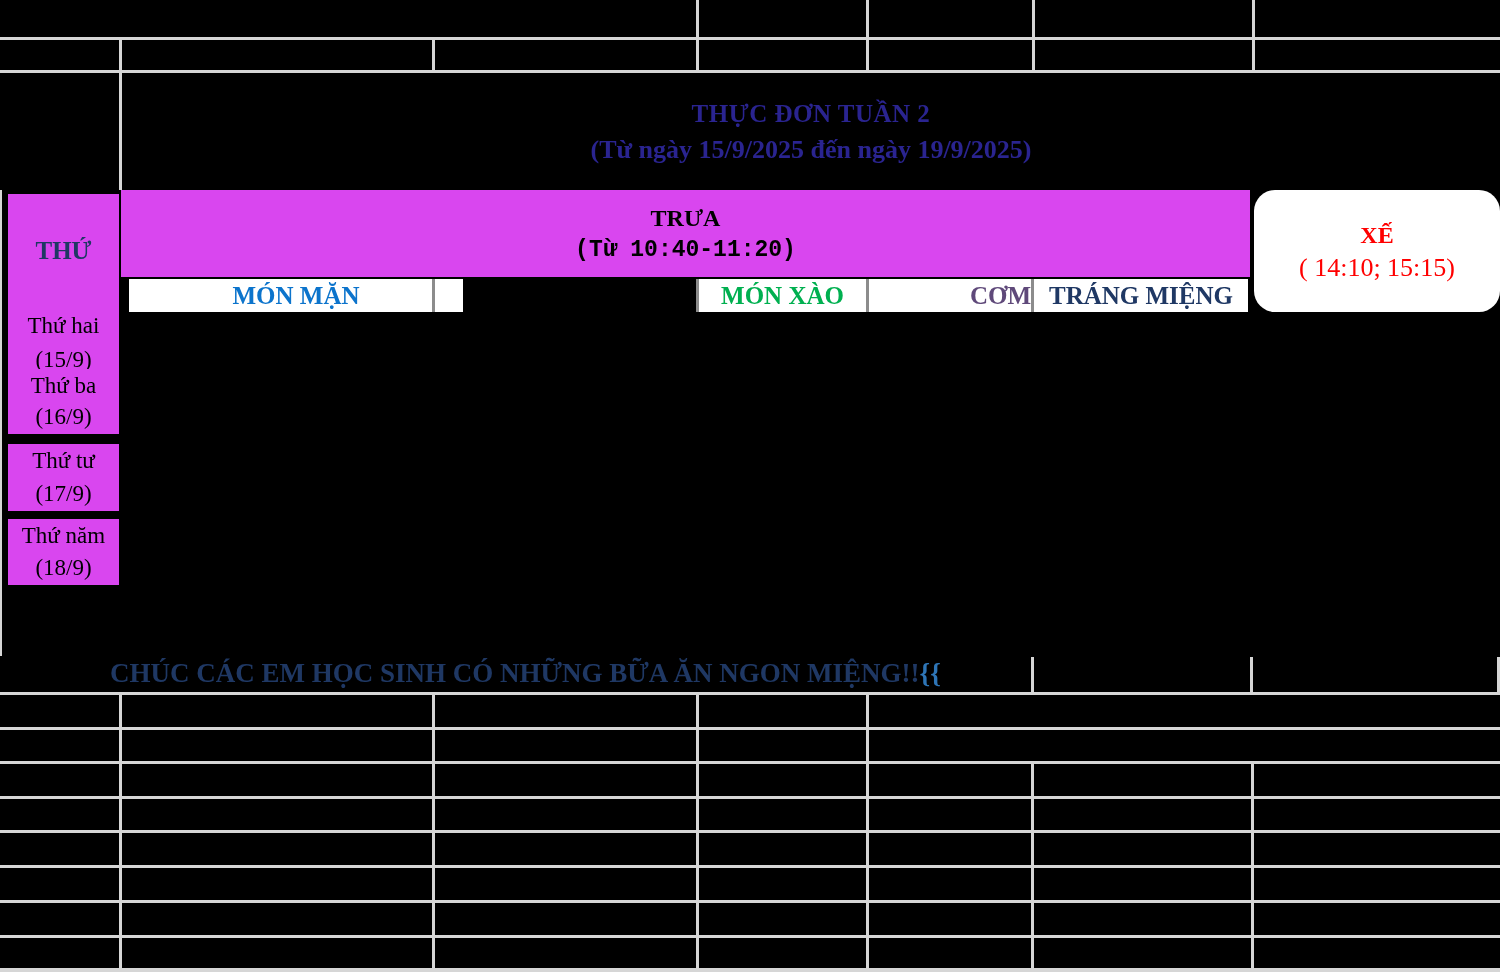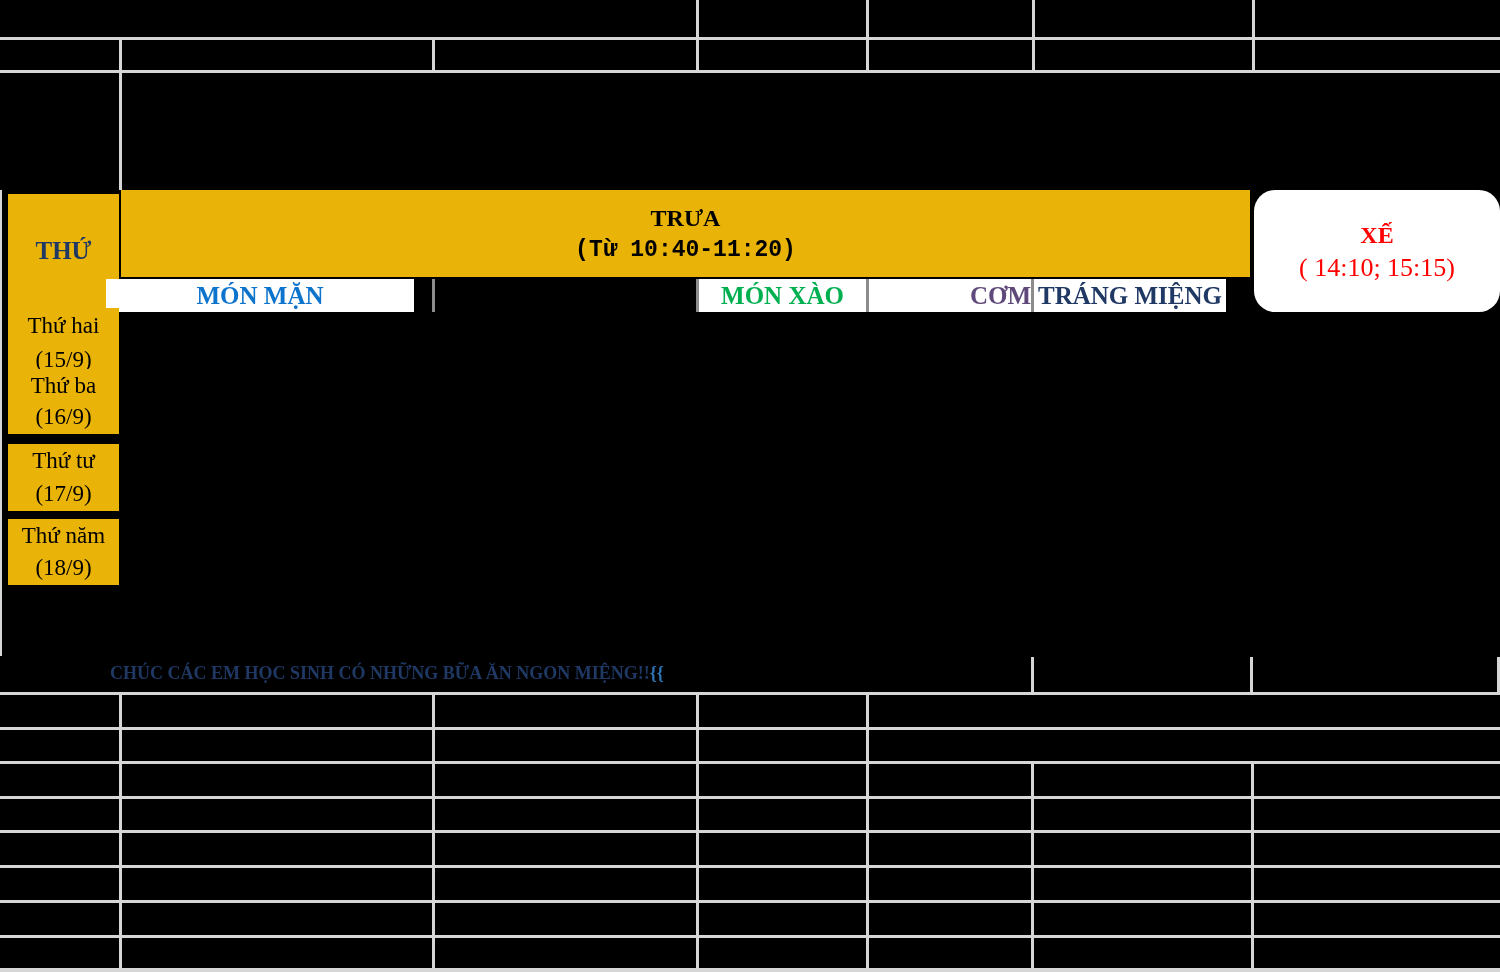--- a/index.html
+++ b/index.html
@@ -4,21 +4,21 @@
 <style>
   html,body{margin:0;padding:0;background:#000;}
   #canvas{
     position:relative;width:1500px;height:972px;background:#000;overflow:hidden;
     font-family:"Liberation Serif","DejaVu Serif",serif;
   }
   .vl{position:absolute;width:3px;background:#D6D6D6;}
   .hl{position:absolute;height:3px;left:0;width:1500px;background:#D6D6D6;}
   .cell{position:absolute;display:flex;align-items:center;justify-content:center;text-align:center;}
   .col{flex-direction:column;}
-  .peach{background:#eab308;}
+  .peach{background:#d946ef;}
   .white{background:#FFFFFF;border-radius:21px;}
 
   
   #title-cell{left:122px;top:73px;width:1378px;height:117px;color:#2A2490;}
   #title-cell .t1{font-size:25px;font-weight:bold;letter-spacing:.5px;line-height:36px;}
   #title-cell .t2{font-size:26px;font-weight:bold;line-height:36px;}
 
   
   #thu-cell{left:8px;top:194px;width:111px;height:114px;color:#1F3864;font-size:25px;font-weight:bold;}
   #trua-cell{left:121px;top:190px;width:1129px;height:87px;color:#000;}
@@ -33,64 +33,68 @@
   .mdiv{position:absolute;top:279px;height:33px;width:3px;background:#8C8C8C;}
   .c-blue{color:#0C74CC;} .c-red{color:#CC0000;} .c-green{color:#00B050;}
   .c-purple{color:#5F497A;justify-content:flex-end;} .c-navy{color:#1F3864;}
 
   
   .dcell{left:8px;width:111px;color:#000;font-size:23px;justify-content:space-evenly;}
   .dcell div{line-height:30px;}
 
   
   #footer-msg{position:absolute;left:110px;top:655px;height:37px;display:flex;align-items:center;
-    font-size:18px;font-weight:bold;color:#1F3864;white-space:nowrap;justify-content:flex-end;}
+    font-size:27px;font-weight:bold;color:#1F3864;white-space:nowrap;justify-content:flex-end;}
   #footer-msg .suffix{color:#2E75B6;}
 </style>
 </head>
 <body>
 
 <div id="canvas">
 
   <div class="vl" style="left:696px;top:0;height:70px"></div>
   <div class="vl" style="left:866px;top:0;height:70px"></div>
   <div class="vl" style="left:1032px;top:0;height:70px"></div>
   <div class="vl" style="left:1252px;top:0;height:70px"></div>
   <div class="vl" style="left:432px;top:40px;height:30px"></div>
   <div class="vl" style="left:119px;top:40px;height:150px"></div>
   <div class="hl" style="top:37px"></div>
   <div class="hl" style="top:70px"></div>
 
+  <div class="cell col" id="title-cell">
+    <div class="t1">THỰC ĐƠN TUẦN 2</div>
+    <div class="t2">(Từ ngày 15/9/2025 đến ngày 19/9/2025)</div>
+  </div>
 
   <div class="vl" style="left:0;top:190px;height:466px;width:2px"></div>
 
   <div class="cell peach" id="thu-cell">
     <span>THỨ</span>
   </div>
 
   <div class="cell col peach" id="trua-cell">
     <div class="t1">TRƯA</div>
     <div class="t2">(Từ 10:40-11:20)</div>
   </div>
 
   <div class="cell col white" id="xe-cell">
     <div class="t1">XẾ</div>
     <div class="t2">( 14:10; 15:15)</div>
   </div>
 
-  <div class="cell mcell c-blue" style="left:106px;width:308px">
+  <div class="cell mcell c-blue" style="left:129px;width:334px">
     <span>MÓN MẶN</span>
   </div>
   <div class="cell mcell c-green" style="left:699px;width:167px">
     <span>MÓN XÀO</span>
   </div>
   <div class="cell mcell c-purple" style="left:869px;width:162px">
     <span>CƠM</span>
   </div>
-  <div class="cell mcell c-navy" style="left:1034px;width:192px">
+  <div class="cell mcell c-navy" style="left:1034px;width:214px">
     <span>TRÁNG MIỆNG</span>
   </div>
   <div class="mdiv" style="left:432px"></div>
   <div class="mdiv" style="left:696px"></div>
   <div class="mdiv" style="left:866px"></div>
   <div class="mdiv" style="left:1031px"></div>
 
   <div class="cell col peach dcell" style="top:308px;height:70px">
     <div>Thứ hai</div>
     <div>(15/9)</div>

